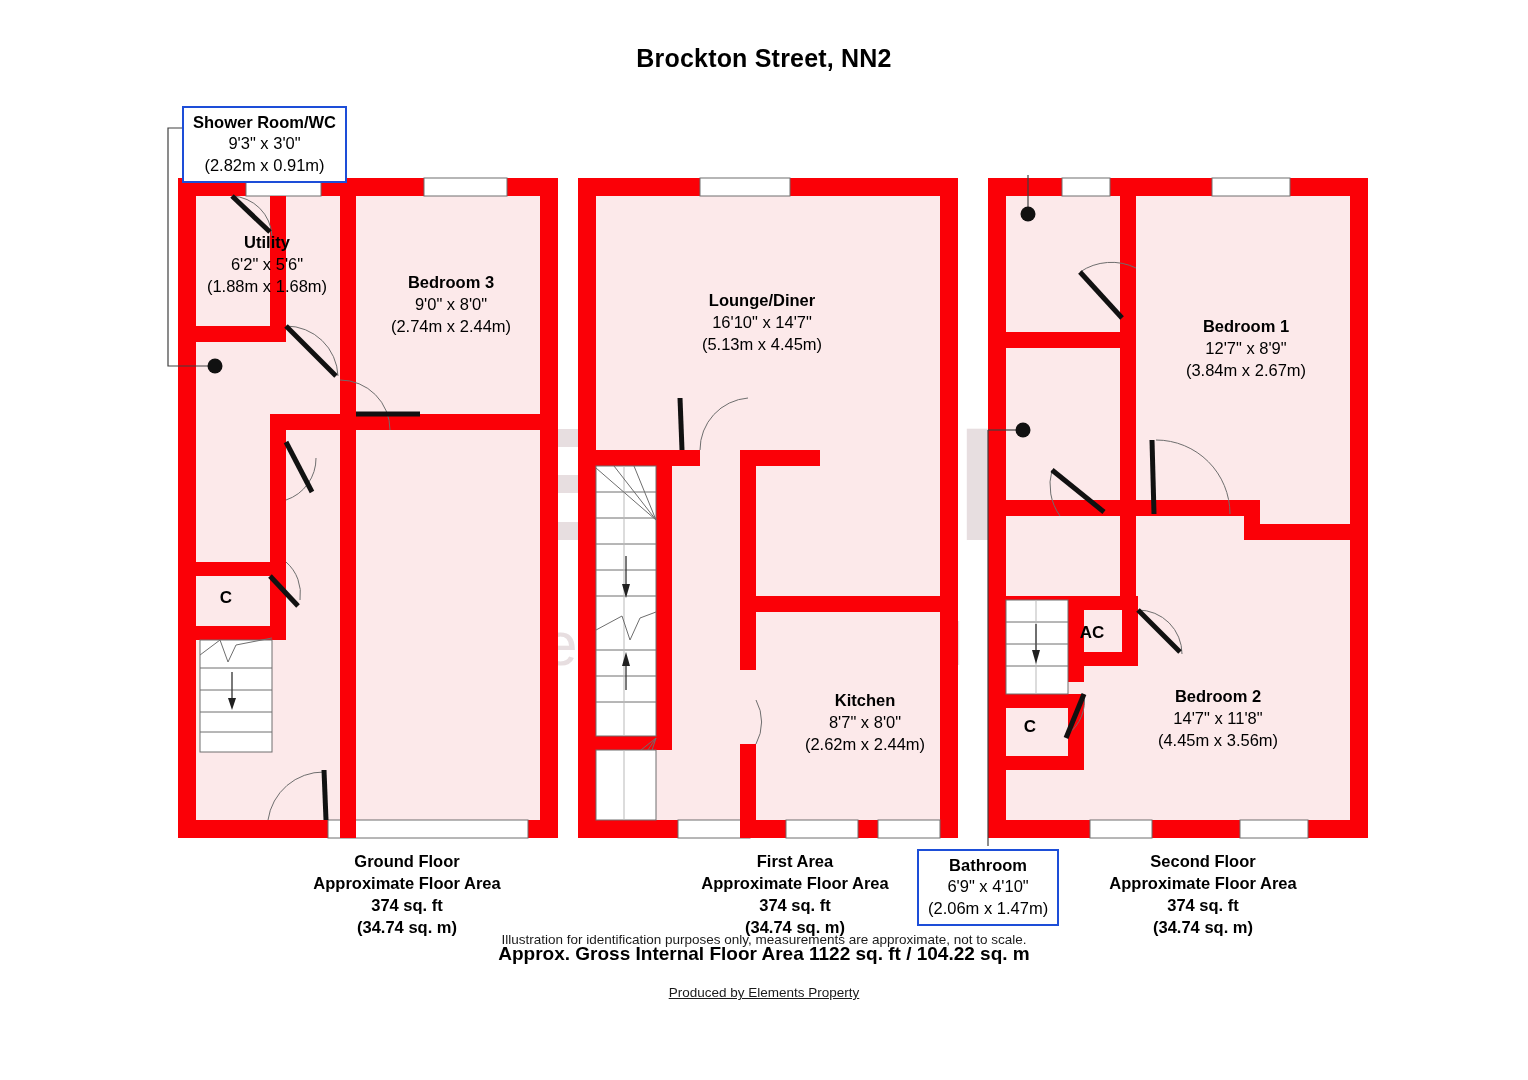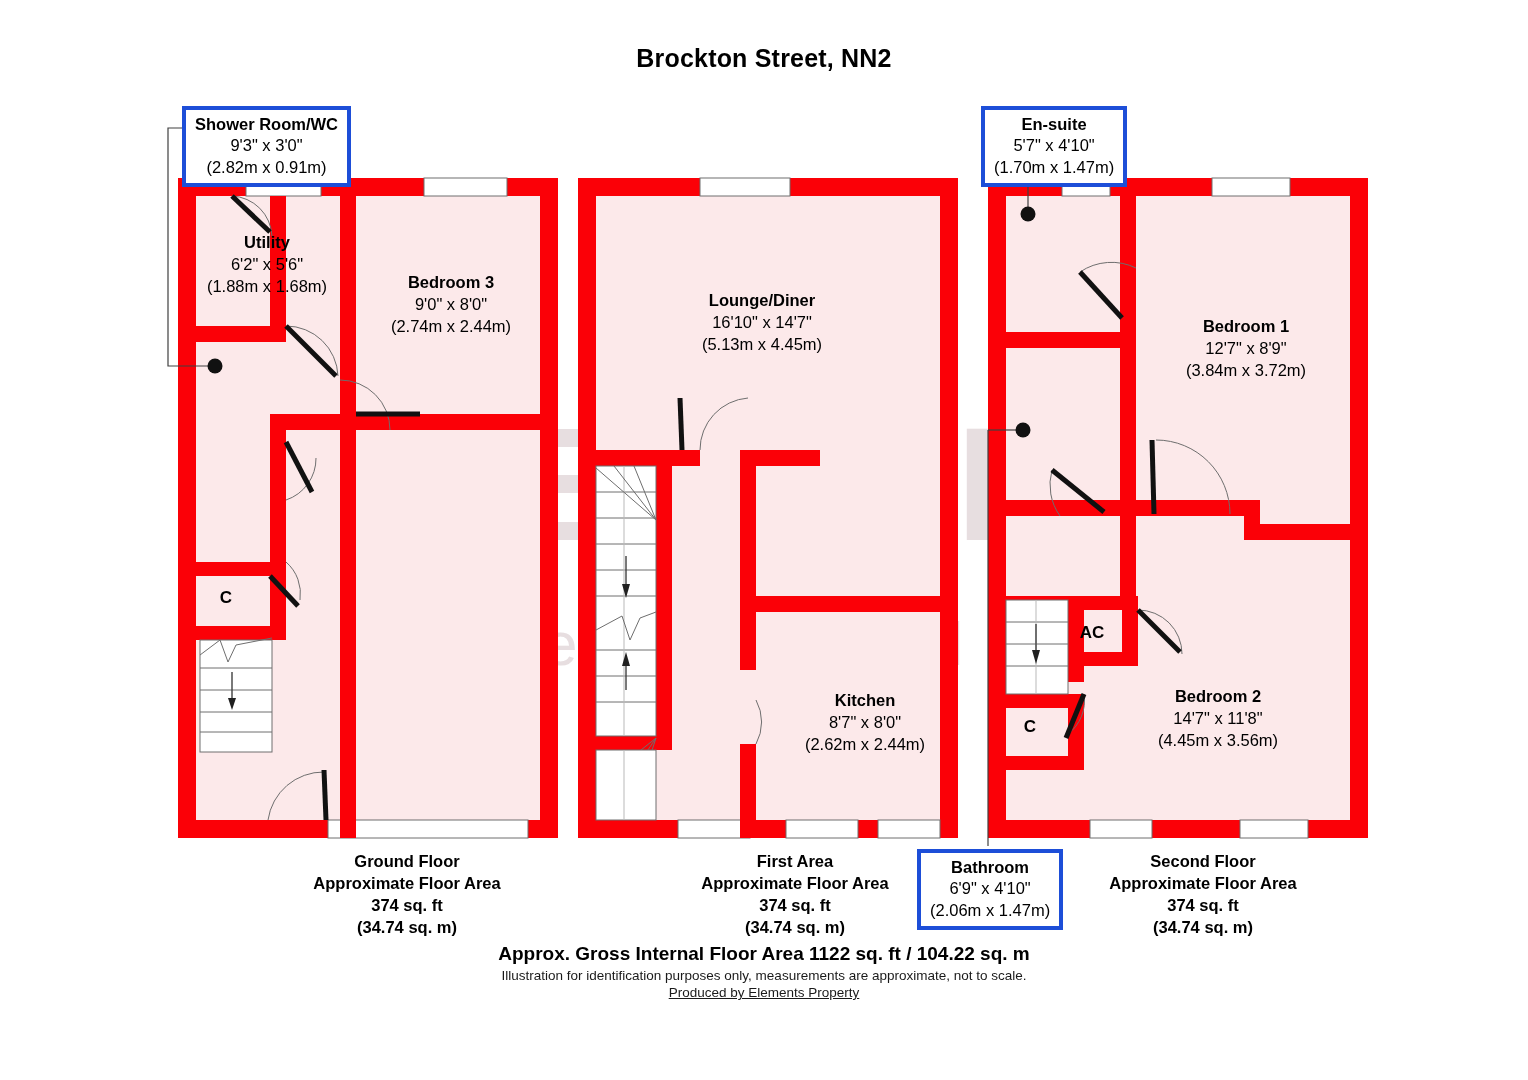--- a/index.html
+++ b/index.html
@@ -57,21 +57,21 @@
   .tag-label {
     position: absolute;
     font-size: 17px;
     font-weight: bold;
     color: #000;
     text-align: center;
     white-space: nowrap;
   }
   .callout {
     position: absolute;
-    border: 4px solid #1d4ed8;
+    border: 2px solid #1d4ed8;
     background: #ffffff;
     text-align: center;
     padding: 4px 9px 5px 9px;
     line-height: 1.3;
     white-space: nowrap;
     box-sizing: border-box;
   }
   .callout .rl-name {
     font-size: 16.5px;
     font-weight: bold;
@@ -98,21 +98,21 @@
     top: 943px;
     width: 1528px;
     text-align: center;
     font-size: 19px;
     font-weight: bold;
     color: #000;
   }
   .footer-sub1 {
     position: absolute;
     left: 0;
-    top: 968px;
+    top: 932px;
     width: 1528px;
     text-align: center;
     font-size: 13.5px;
     color: #1a1a1a;
   }
   .footer-sub2 {
     position: absolute;
     left: 0;
     top: 985px;
     width: 1528px;
@@ -367,25 +367,20 @@
       </g>
     </g>
   </svg>
 
   <div class="callout" style="left:182px; top:106px;">
     <span class="rl-name">Shower Room/WC</span>
     <span class="rl-imp">9'3" x 3'0"</span>
     <span class="rl-met">(2.82m x 0.91m)</span>
   </div>
 
-  <div class="callout" style="left:981px; top:106px;">
-    <span class="rl-name">En-suite</span>
-    <span class="rl-imp">5'7" x 4'10"</span>
-    <span class="rl-met">(1.70m x 1.47m)</span>
-  </div>
 
   <div class="callout" style="left:917px; top:849px;">
     <span class="rl-name">Bathroom</span>
     <span class="rl-imp">6'9" x 4'10"</span>
     <span class="rl-met">(2.06m x 1.47m)</span>
   </div>
 
   <div class="room-label" style="left:190px; top:232px; width:154px;">
     <span class="rl-name">Utility</span>
     <span class="rl-imp">6'2" x 5'6"</span>
@@ -407,21 +402,21 @@
 
   <div class="room-label" style="left:782px; top:690px; width:166px;">
     <span class="rl-name">Kitchen</span>
     <span class="rl-imp">8'7" x 8'0"</span>
     <span class="rl-met">(2.62m x 2.44m)</span>
   </div>
 
   <div class="room-label" style="left:1158px; top:316px; width:176px;">
     <span class="rl-name">Bedroom 1</span>
     <span class="rl-imp">12'7" x 8'9"</span>
-    <span class="rl-met">(3.84m x 3.72m)</span>
+    <span class="rl-met">(3.84m x 2.67m)</span>
   </div>
 
   <div class="room-label" style="left:1128px; top:686px; width:180px;">
     <span class="rl-name">Bedroom 2</span>
     <span class="rl-imp">14'7" x 11'8"</span>
     <span class="rl-met">(4.45m x 3.56m)</span>
   </div>
 
   <div class="tag-label" style="left:212px; top:588px; width:28px;">C</div>
   <div class="tag-label" style="left:1076px; top:623px; width:32px;">AC</div>

